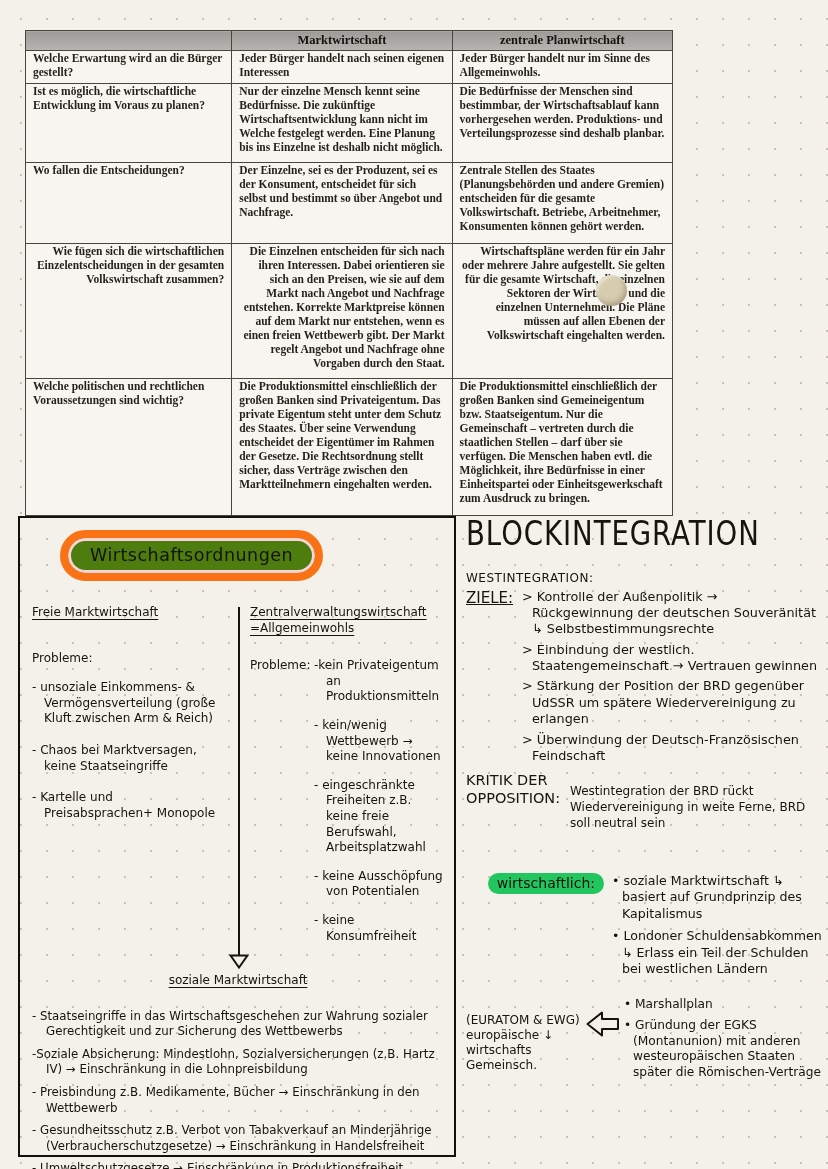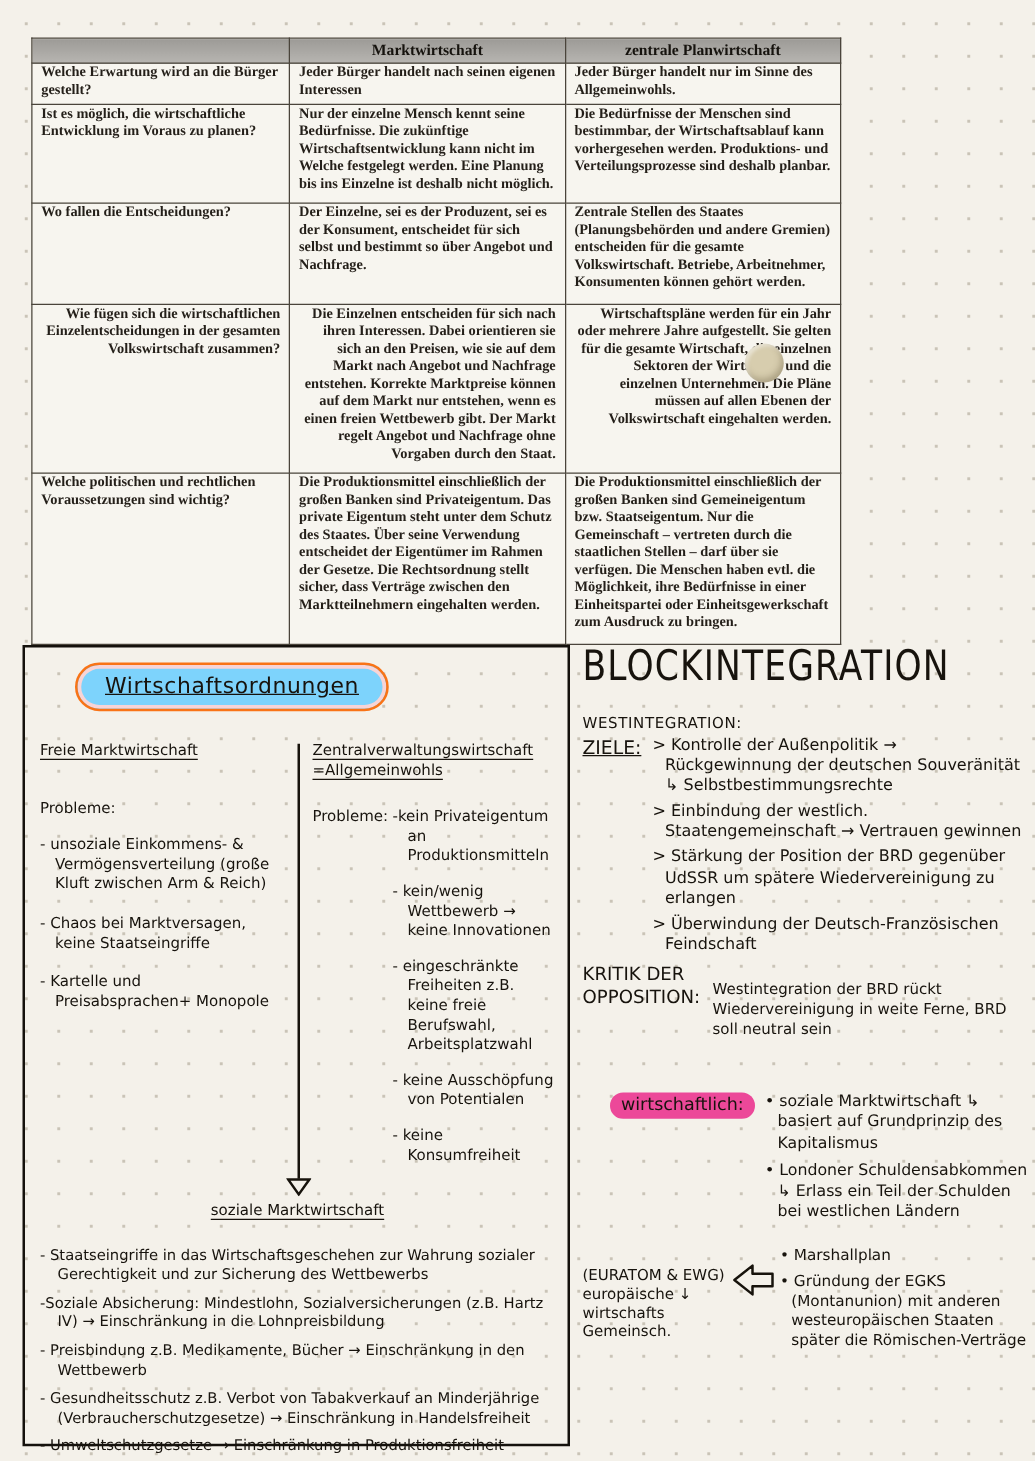--- a/index.html
+++ b/index.html
@@ -19,23 +19,23 @@
   .qtable td,.qtable th{border:1.6px solid #4a443b;padding:0 7px 4px;vertical-align:top;text-align:left;}
   .qtable th{background:linear-gradient(#9d9b97,#b7b5b1);text-align:center;font-size:12.5px;padding:2px 4px;color:#16130e;}
   .col-q{width:204px;} .col-m{width:218px;} .col-p{width:218px;}
   .rh1 td{height:28px;} .rh2 td{height:74px;} .rh3 td{height:76px;} .rh4 td{height:130px;text-align:right;} .rh5 td{height:132px;}
   
   .hole{position:absolute;left:596px;top:275px;width:31px;height:31px;border-radius:50%;
     background:#d7cdae;box-shadow:inset -2px -3px 5px rgba(94,84,55,.35), inset 2px 2px 3px rgba(255,255,255,.5);z-index:5;}
   
   .wbox{position:absolute;left:18px;top:516px;width:438px;height:641px;border:2.5px solid #14110c;
     box-sizing:border-box;padding:12px 10px 8px 12px;}
-  .cloud{display:inline-block;margin-left:28px;background:#7dd3fc;border:2px solid #f97316;
+  .cloud{display:inline-block;margin-left:28px;background:#4d7c0f;border:8px solid #f97316;
     border-radius:26px;padding:7px 22px 8px;font-size:17.5px;letter-spacing:.5px;
-    box-shadow:0 0 0 3px #f8d4d6 inset;text-decoration:underline;}
+    box-shadow:0 0 0 3px #f8d4d6 inset;}
   .wcols{display:flex;margin-top:24px;position:relative;min-height:306px;}
   .divider{position:absolute;left:206px;top:2px;height:calc(100% - 4px);border-left:2px solid #17130c;}
   .divarrow{position:absolute;left:197px;bottom:-16px;}
   .wcol1{width:200px;padding-right:10px;box-sizing:border-box;}
   .wcol2{flex:1;padding-left:18px;box-sizing:border-box;}
   .wh{font-size:14px;text-decoration:underline;text-underline-offset:3px;margin:0 0 30px;}
   .wh2{font-size:13.5px;text-decoration:underline;text-underline-offset:3px;margin:0 0 22px;line-height:1.3;}
   .plabel{font-size:13.5px;margin:0 0 14px;}
   .hand p{font-size:12px;line-height:1.3;}
   .items1 p{margin:0 0 16px;padding-left:12px;text-indent:-12px;}
@@ -52,21 +52,21 @@
   .west{font-size:15px;letter-spacing:.5px;margin:22px 0 2px;}
   .zrow{display:flex;}
   .zlabel{width:56px;font-size:15px;flex:none;text-decoration:underline;}
   .zgoals{flex:1;}
   .zgoals p{margin:0 0 4px;font-size:12.8px;line-height:1.28;padding-left:10px;text-indent:-10px;}
   .krow{display:flex;margin-top:4px;}
   .klabel{width:104px;font-size:14.5px;flex:none;line-height:1.2;}
   .ktext{flex:1;font-size:13px;line-height:1.3;}
   .wirt{margin-top:30px;display:flex;}
   .wlabel-wrap{width:146px;flex:none;text-align:right;padding-right:8px;box-sizing:border-box;}
-  .wlabel{display:inline-block;background:#ec4899;border-radius:12px;padding:2px 9px 3px;font-size:14px;}
+  .wlabel{display:inline-block;background:#22c55e;border-radius:12px;padding:2px 9px 3px;font-size:14px;}
   .witems{flex:1;}
   .witems p{margin:0 0 6px;font-size:12.6px;line-height:1.3;padding-left:10px;text-indent:-10px;}
   .bottomrow{display:flex;margin-top:14px;align-items:flex-start;}
   .sidenote{width:118px;flex:none;padding-top:16px;}
   .sidenote p{margin:0;line-height:1.25;}
   .sn1{font-size:12.2px;}
   .sn2,.sn3{font-size:11px;}
   .bigarrow{flex:none;margin:14px 4px 0 2px;}
   .witems2{flex:1;}
   .witems2 p{margin:0 0 5px;font-size:12.2px;line-height:1.28;padding-left:9px;text-indent:-9px;}

